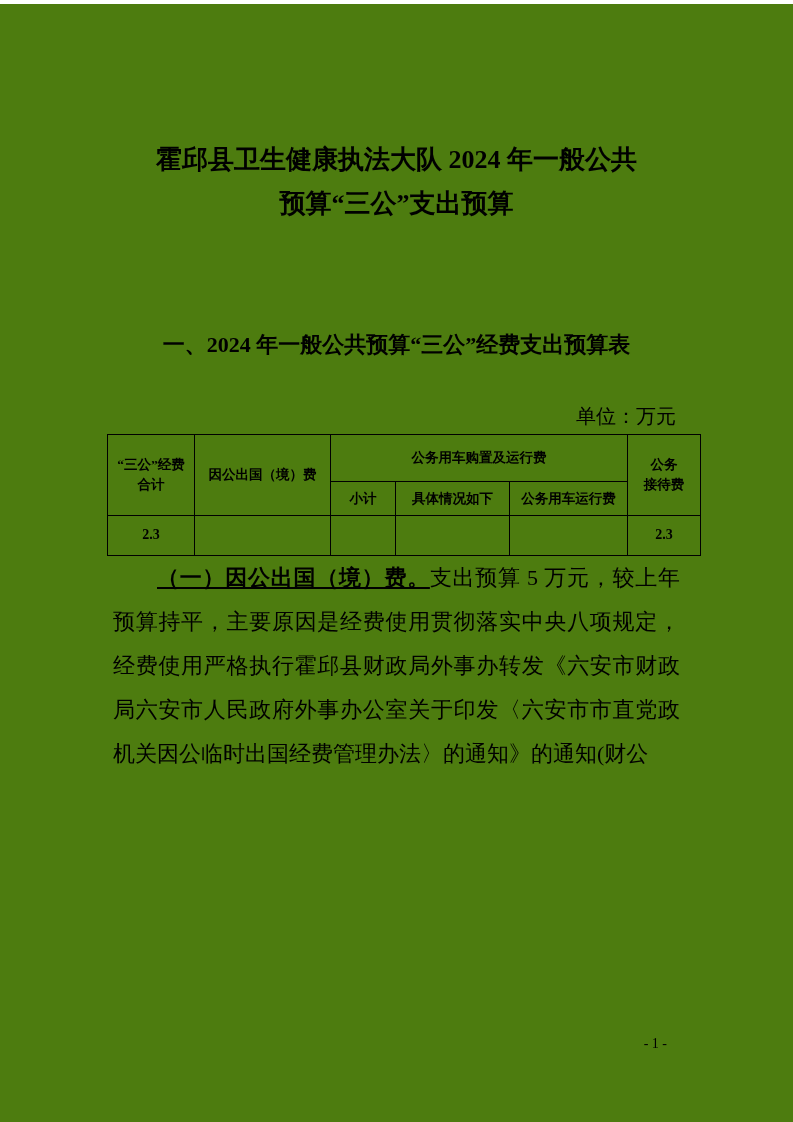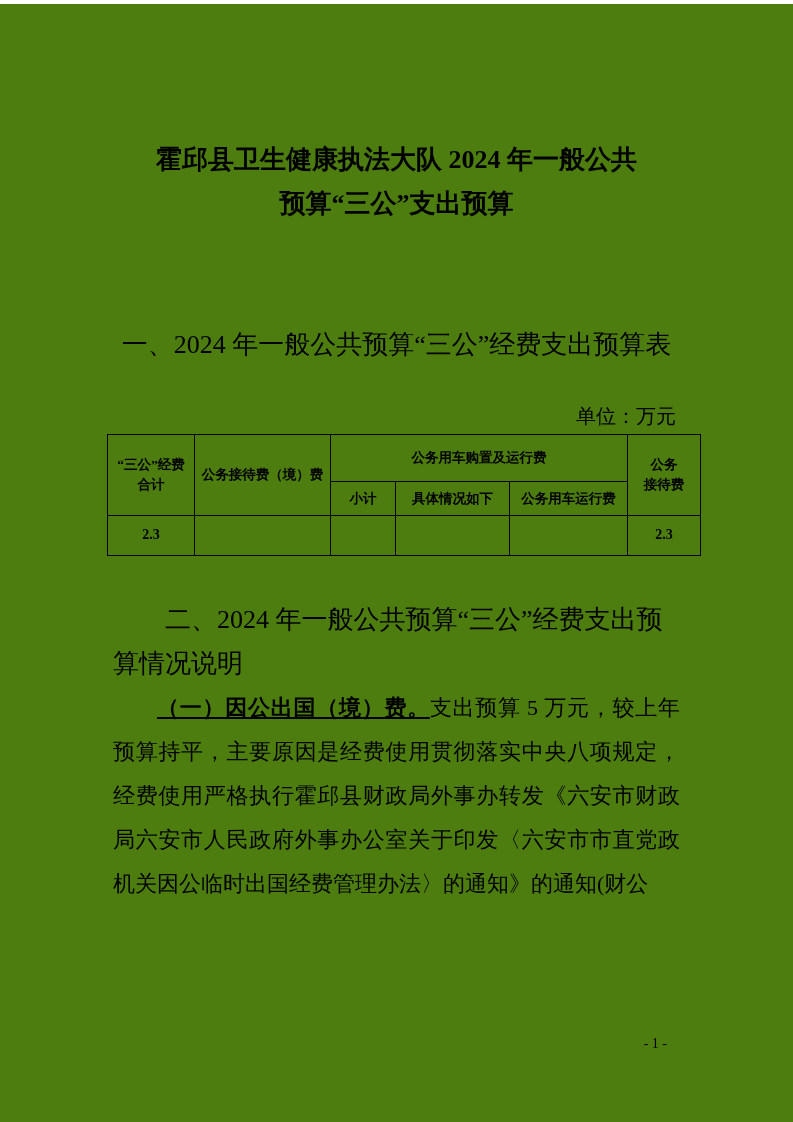--- a/index.html
+++ b/index.html
@@ -24,22 +24,22 @@
     padding-top: 134px;
     font-size: 26px;
     font-weight: bold;
     text-align: center;
     line-height: 44px;
   }
   .doc-title .title-line { display: block; }
 
   .section-heading {
     margin: 0;
-    font-size: 26px;
-    font-weight: normal;
+    font-size: 22px;
+    font-weight: bold;
     line-height: 34px;
   }
   .section1 {
     margin-top: 102px;
     text-align: center;
   }
 
   .unit-note {
     margin-top: 44px;
     padding-right: 4px;
@@ -116,21 +116,21 @@
         <col style="width:114px">
         <col style="width:118px">
         <col style="width:73px">
       </colgroup>
       <tbody>
         <tr class="row-group">
           <th rowspan="2">
             <div>“三公”经费</div>
             <div>合计</div>
           </th>
-          <th rowspan="2">公务接待费（境）费</th>
+          <th rowspan="2">因公出国（境）费</th>
           <th colspan="3">公务用车购置及运行费</th>
           <th rowspan="2">
             <div>公务</div>
             <div>接待费</div>
           </th>
         </tr>
         <tr class="row-sub">
           <th>小计</th>
           <th>具体情况如下</th>
           <th>公务用车运行费</th>
@@ -139,21 +139,20 @@
           <td>2.3</td>
           <td></td>
           <td></td>
           <td></td>
           <td></td>
           <td>2.3</td>
         </tr>
       </tbody>
     </table>
 
-    <h2 class="section-heading section2">二、2024 年一般公共预算“三公”经费支出预算情况说明</h2>
 
 
     <p class="para"><span class="lead">（一）因公出国（境）费。</span><span>支出预算 5 万元，较上年预算持平，主要原因是经费使用贯彻落实中央八项规定，经费使用严格执行霍邱县财政局外事办转发《六安市财政局六安市人民政府外事办公室关于印发〈六安市市直党政机关因公临时出国经费管理办法〉的通知》的通知(财公</span></p>
 
   </div>
 
   <div class="page-number">- 1 -</div>
 </div>
 
 </body></html>

